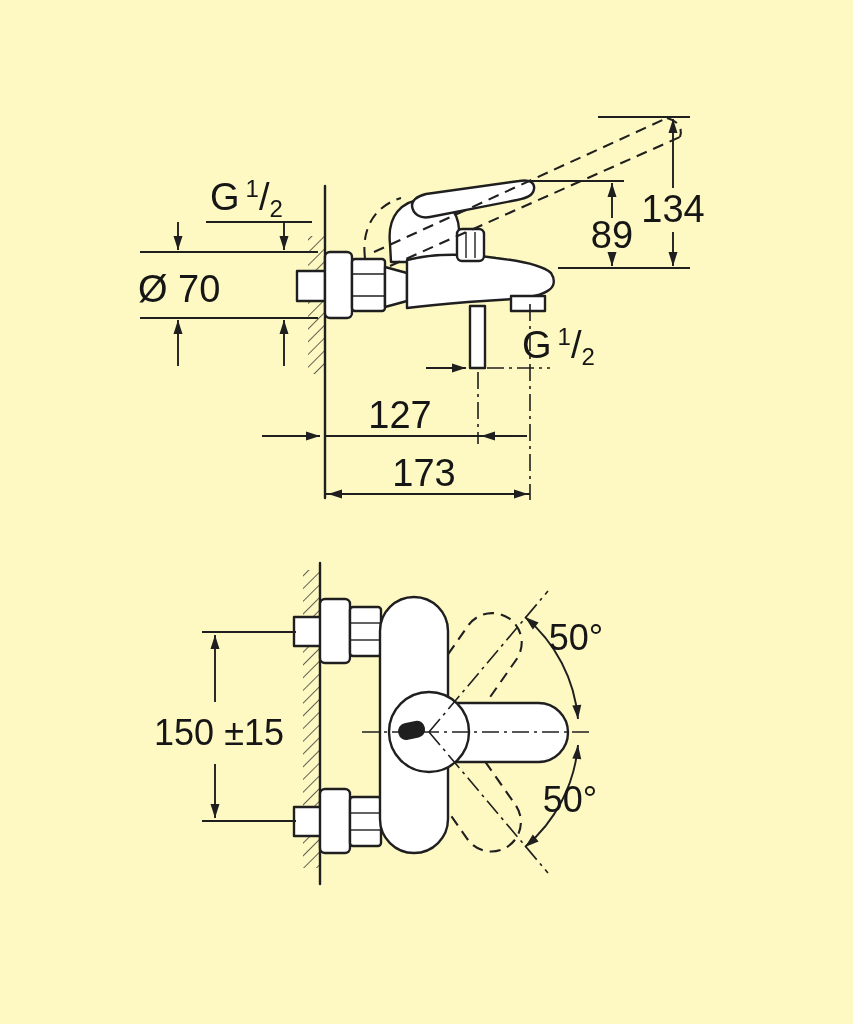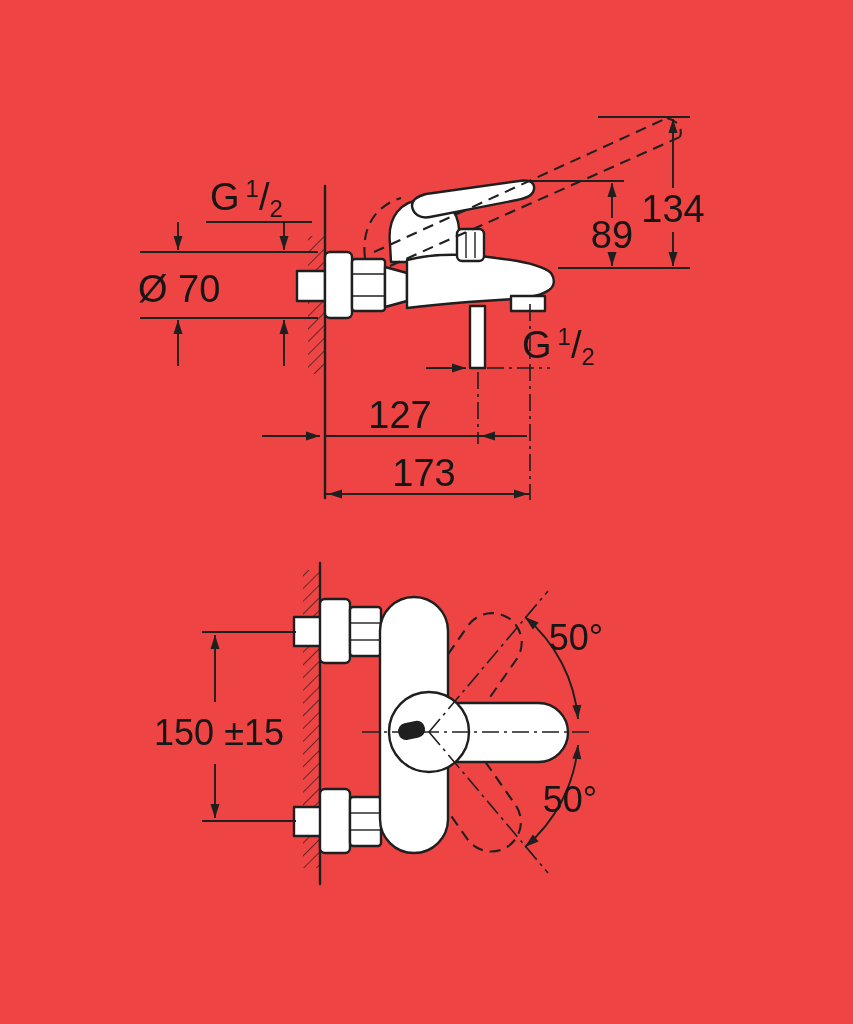--- a/index.html
+++ b/index.html
@@ -1,16 +1,16 @@
 <!DOCTYPE html>
 <html><head>
 <meta charset="utf-8">
 <style>
   html,body{margin:0;padding:0;background:#ffffff;}
-  .page{position:relative;width:853px;height:1024px;background:#ef4444;overflow:hidden;}
+  .page{position:relative;width:853px;height:1024px;background:#fef9c3;overflow:hidden;}
   svg{display:block;}
   text{font-family:"Liberation Sans","DejaVu Sans",sans-serif;fill:#161616;}
   .t38{font-size:38px;}
   .t36{font-size:36px;}
   .t24{font-size:24px;}
   .o{fill:#ffffff;stroke:#1f1f1f;stroke-width:2.4;stroke-linejoin:round;}
   .ln{fill:none;stroke:#1f1f1f;stroke-width:2.4;stroke-linecap:round;}
   .thin{fill:none;stroke:#1f1f1f;stroke-width:1.4;}
   .dim{fill:none;stroke:#1f1f1f;stroke-width:1.9;}
   .dash{fill:none;stroke:#1f1f1f;stroke-width:2.1;stroke-dasharray:11 7;}

